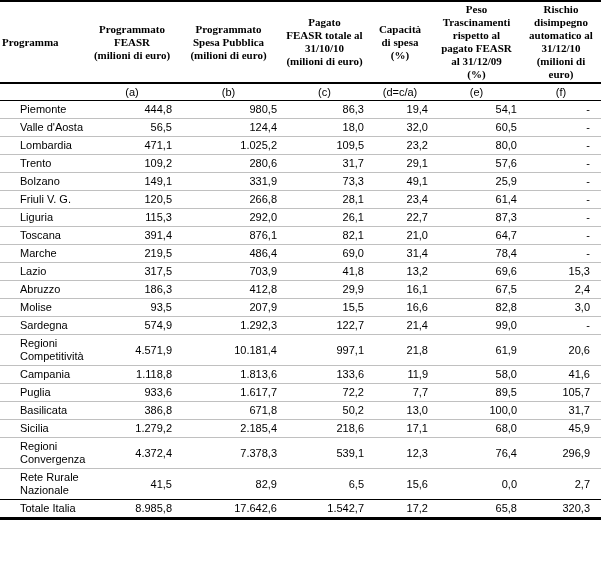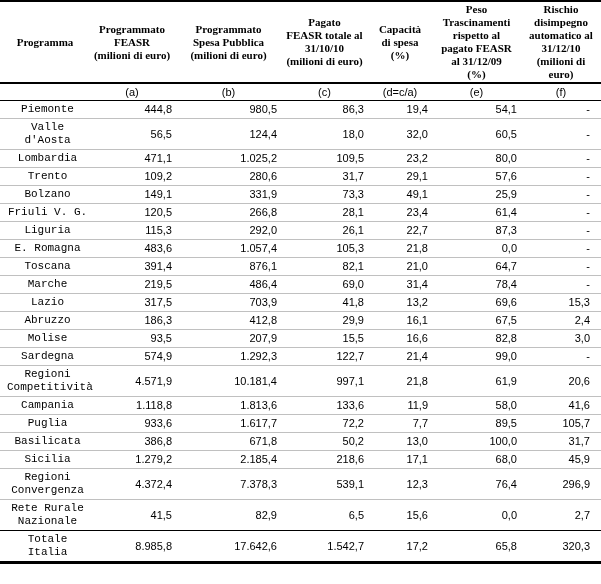--- a/index.html
+++ b/index.html
@@ -30,45 +30,44 @@
     line-height: 13px;
     text-align: center;
     vertical-align: middle;
     white-space: pre-line;
     padding: 1px 0;
     height: 78px;
     border-bottom: 2px solid #000000;
     font-family: Liberation Serif, serif;
   }
   thead tr.main-header th.name-col {
-    text-align: center;
+    text-align: left;
     padding-left: 2px;
   }
   
   thead tr.sub-header td {
     text-align: center;
     font-size: 11px;
     line-height: 13px;
     padding: 1px 0;
     height: 14px;
     border-bottom: 1px solid #000000;
   }
   
   tbody td {
     font-size: 11px;
     line-height: 13px;
     vertical-align: middle;
     padding: 2px 0;
     border-bottom: 1px solid #c0c0c0;
   }
   tbody td.name {
-    text-align: center;
-    padding-left: 7px;
+    text-align: left;
+    padding-left: 20px;
     white-space: pre-line;
-    font-family: Liberation Mono, monospace;
   }
   tbody td.num {
     text-align: right;
     padding-right: 4px;
   }
   tbody td.num.last {
     padding-right: 11px;
   }
   
   tbody tr:nth-last-child(2) td {
@@ -189,29 +188,20 @@
         <tr>
     <td class="name">Liguria</td>
     <td class="num">115,3</td>
     <td class="num">292,0</td>
     <td class="num">26,1</td>
     <td class="num">22,7</td>
     <td class="num">87,3</td>
     <td class="num last">-</td>
   </tr>
         <tr>
-    <td class="name">E. Romagna</td>
-    <td class="num">483,6</td>
-    <td class="num">1.057,4</td>
-    <td class="num">105,3</td>
-    <td class="num">21,8</td>
-    <td class="num">0,0</td>
-    <td class="num last">-</td>
-  </tr>
-        <tr>
     <td class="name">Toscana</td>
     <td class="num">391,4</td>
     <td class="num">876,1</td>
     <td class="num">82,1</td>
     <td class="num">21,0</td>
     <td class="num">64,7</td>
     <td class="num last">-</td>
   </tr>
         <tr>
     <td class="name">Marche</td>

